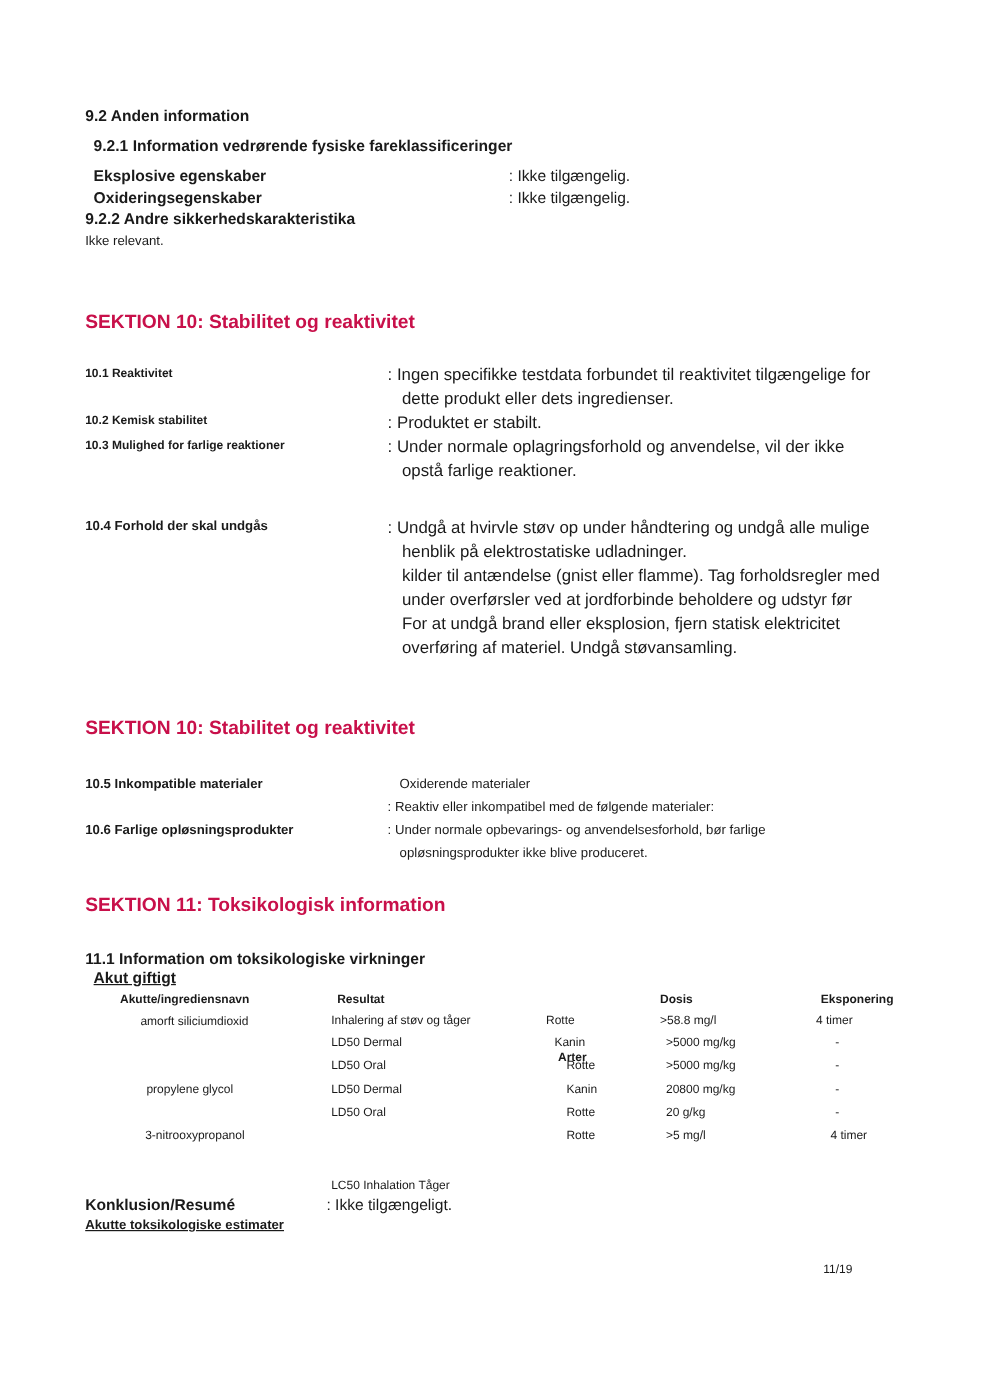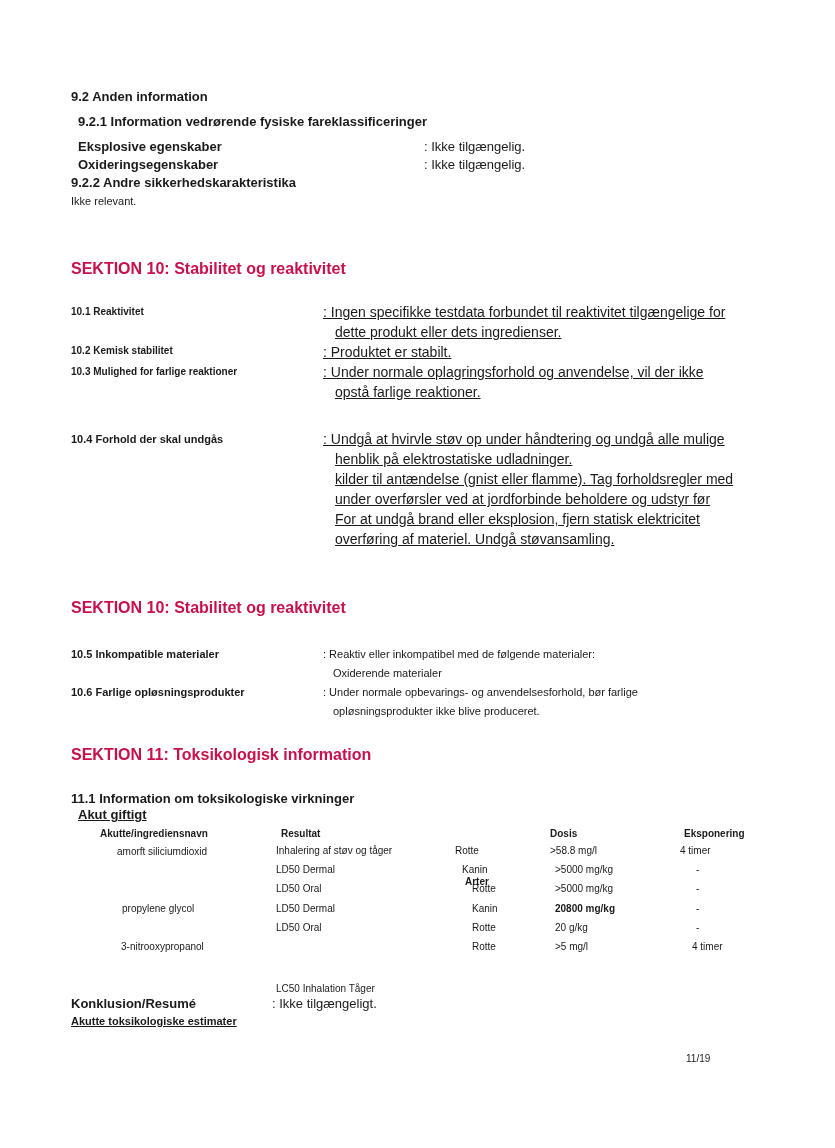--- a/index.html
+++ b/index.html
@@ -6,21 +6,21 @@
   body { width: 835px; height: 1148px; position: relative; overflow: hidden;
          font-family: "Liberation Sans", sans-serif; color: #1a1a1a; }
   .abs { position: absolute; white-space: nowrap; }
   .b { font-weight: bold; }
   .sec-title { color: #c8104a; font-weight: bold; font-size: 16px; }
   .h13 { font-size: 13px; }
   .t14 { font-size: 10px; }
   .t12 { font-size: 10px; }
   .t11 { font-size: 11px; }
   .u { text-decoration: underline; }
-  .val { line-height: 20px; font-size: 14px; text-decoration: underline; }
+  .val { line-height: 20px; font-size: 14px; }
   .val11 { line-height: 19px; font-size: 11px; }
 </style>
 </head>
 <body>
 
 <div class="abs b h13" style="left:71px;top:89px;">9.2 Anden information</div>
 <div class="abs b h13" style="left:78px;top:114px;">9.2.1 Information vedrørende fysiske fareklassificeringer</div>
 <div class="abs b h13" style="left:78px;top:139px;">Eksplosive egenskaber</div>
 <div class="abs h13" style="left:424px;top:139px;">: Ikke tilgængelig.</div>
 <div class="abs b h13" style="left:78px;top:157px;">Oxideringsegenskaber</div>
@@ -54,22 +54,22 @@
   <div style="padding-left:12px">kilder til antændelse (gnist eller flamme). Tag forholdsregler med</div>
   <div style="padding-left:12px">under overførsler ved at jordforbinde beholdere og udstyr før</div>
   <div style="padding-left:12px">For at undgå brand eller eksplosion, fjern statisk elektricitet</div>
   <div style="padding-left:12px">overføring af materiel. Undgå støvansamling.</div>
 </div>
 
 <div class="abs sec-title" style="left:71px;top:599px;">SEKTION 10: Stabilitet og reaktivitet</div>
 
 <div class="abs b t11" style="left:71px;top:648px;">10.5 Inkompatible materialer</div>
 <div class="abs val11" style="left:323px;top:645px;">
+  <div style="padding-left:10px">Oxiderende materialer</div>
   <div>: Reaktiv eller inkompatibel med de følgende materialer:</div>
-  <div style="padding-left:10px">Oxiderende materialer</div>
 </div>
 
 <div class="abs b t11" style="left:71px;top:686px;">10.6 Farlige opløsningsprodukter</div>
 <div class="abs val11" style="left:323px;top:683px;">
   <div>: Under normale opbevarings- og anvendelsesforhold, bør farlige</div>
   <div style="padding-left:10px">opløsningsprodukter ikke blive produceret.</div>
 </div>
 
 <div class="abs sec-title" style="left:71px;top:746px;">SEKTION 11: Toksikologisk information</div>
 <div class="abs b h13" style="left:71px;top:791px;">11.1 Information om toksikologiske virkninger</div>
@@ -93,21 +93,21 @@
 <div class="abs t14" style="left:696px;top:864px;">-</div>
 
 <div class="abs t14" style="left:276px;top:883px;">LD50 Oral</div>
 <div class="abs t14" style="left:472px;top:883px;">Rotte</div>
 <div class="abs t14" style="left:555px;top:883px;">&gt;5000 mg/kg</div>
 <div class="abs t14" style="left:696px;top:883px;">-</div>
 
 <div class="abs t14" style="left:122px;top:903px;">propylene glycol</div>
 <div class="abs t14" style="left:276px;top:903px;">LD50 Dermal</div>
 <div class="abs t14" style="left:472px;top:903px;">Kanin</div>
-<div class="abs t14" style="left:555px;top:903px;font-weight:bold;">20800 mg/kg</div>
+<div class="abs t14" style="left:555px;top:903px;">20800 mg/kg</div>
 <div class="abs t14" style="left:696px;top:903px;">-</div>
 
 <div class="abs t14" style="left:276px;top:922px;">LD50 Oral</div>
 <div class="abs t14" style="left:472px;top:922px;">Rotte</div>
 <div class="abs t14" style="left:555px;top:922px;">20 g/kg</div>
 <div class="abs t14" style="left:696px;top:922px;">-</div>
 
 <div class="abs t14" style="left:121px;top:941px;">3-nitrooxypropanol</div>
 <div class="abs t14" style="left:276px;top:983px;">LC50 Inhalation Tåger</div>
 <div class="abs t14" style="left:472px;top:941px;">Rotte</div>

